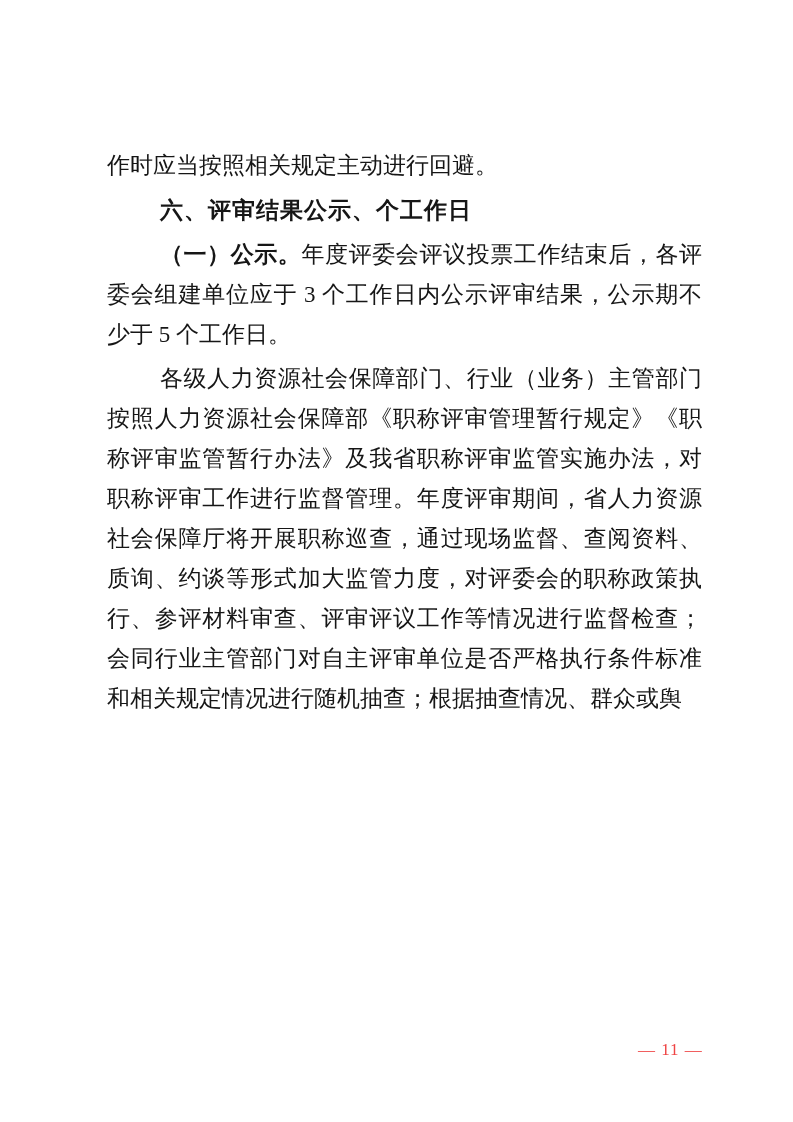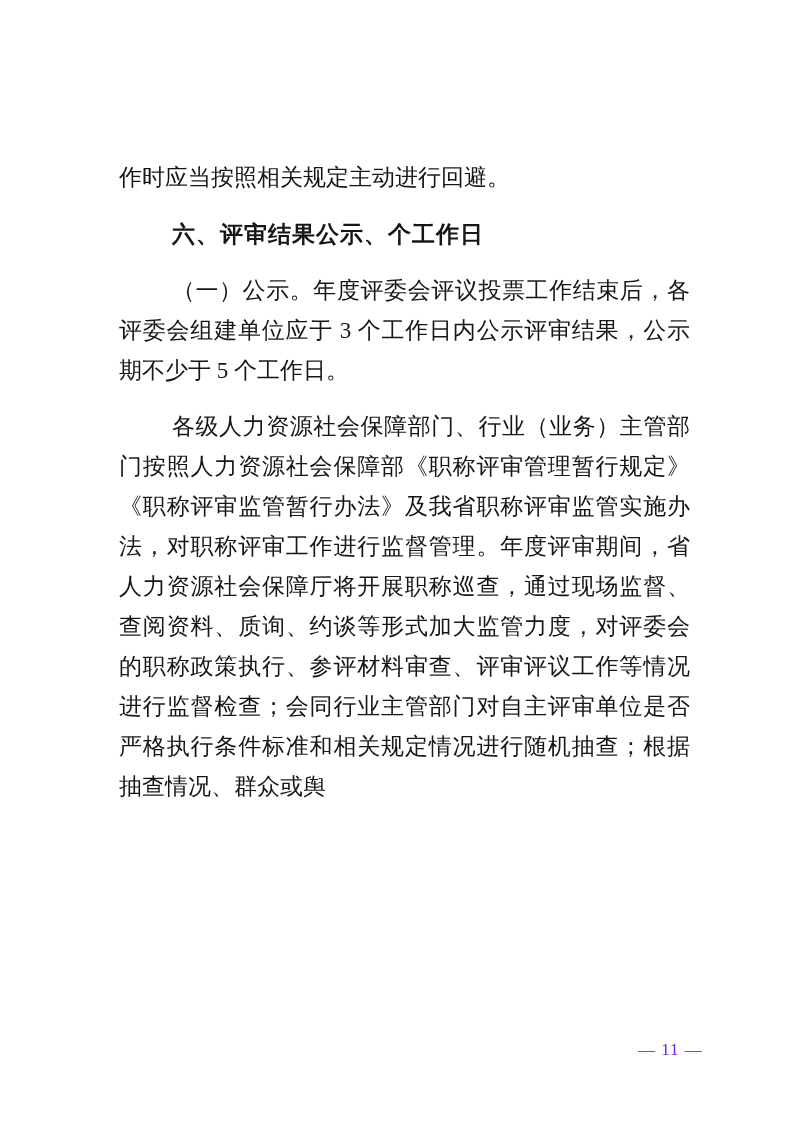--- a/index.html
+++ b/index.html
@@ -21,47 +21,47 @@
     left: 103px;
     top: 142px;
     width: 603px;
     font-size: 23px;
     line-height: 40px;
     text-align: justify;
     text-justify: inter-character;
   }
   .content p,
   .content h2 {
-    margin: 16px;
+    margin: 4px;
     padding: 0;
     font-size: 23px;
     line-height: 40px;
     font-weight: normal;
   }
   .indent {
     text-indent: 2.3em;
   }
   .content h2 {
     font-family: "Liberation Sans", "DejaVu Sans", sans-serif;
     font-weight: bold;
     text-indent: 2.3em;
     letter-spacing: 1px;
   }
   .lead {
-    font-weight: normal;
+    font-weight: bold;
     font-family: "Liberation Sans", "DejaVu Sans", sans-serif;
   }
   .pagenum {
     position: absolute;
     left: 638px;
     top: 1040px;
     width: 70px;
     font-size: 17px;
     line-height: 20px;
-    color: #6d28d9;
+    color: #ef4444;
     letter-spacing: 1px;
     white-space: nowrap;
   }
 </style>
 </head>
 <body>
 
 <div class="page">
 
   <div class="content">

